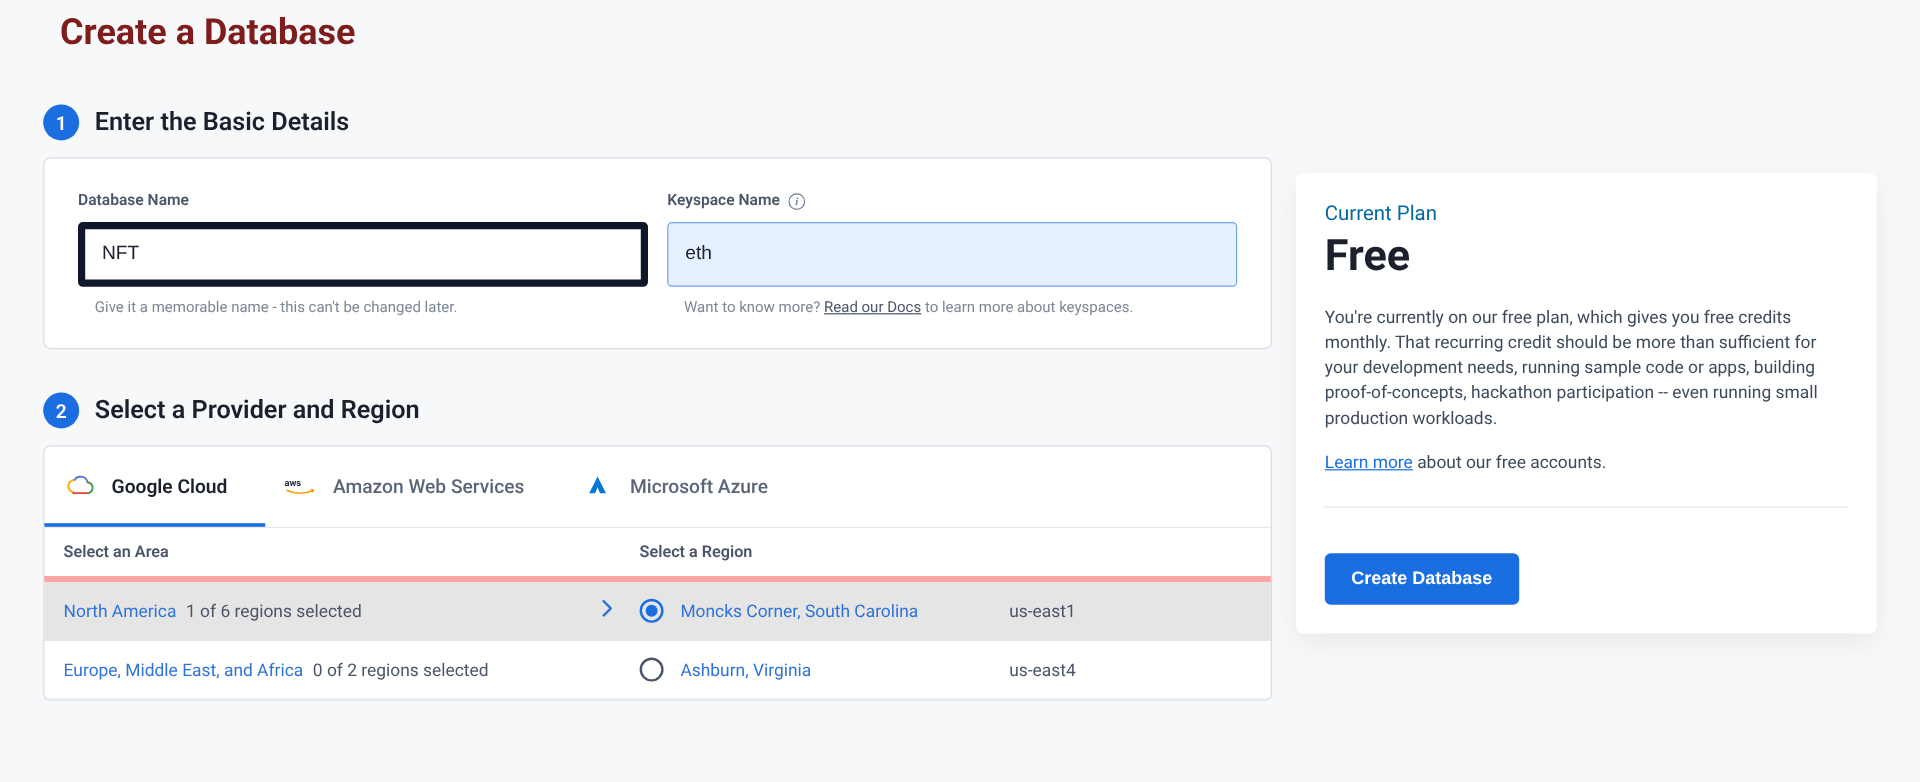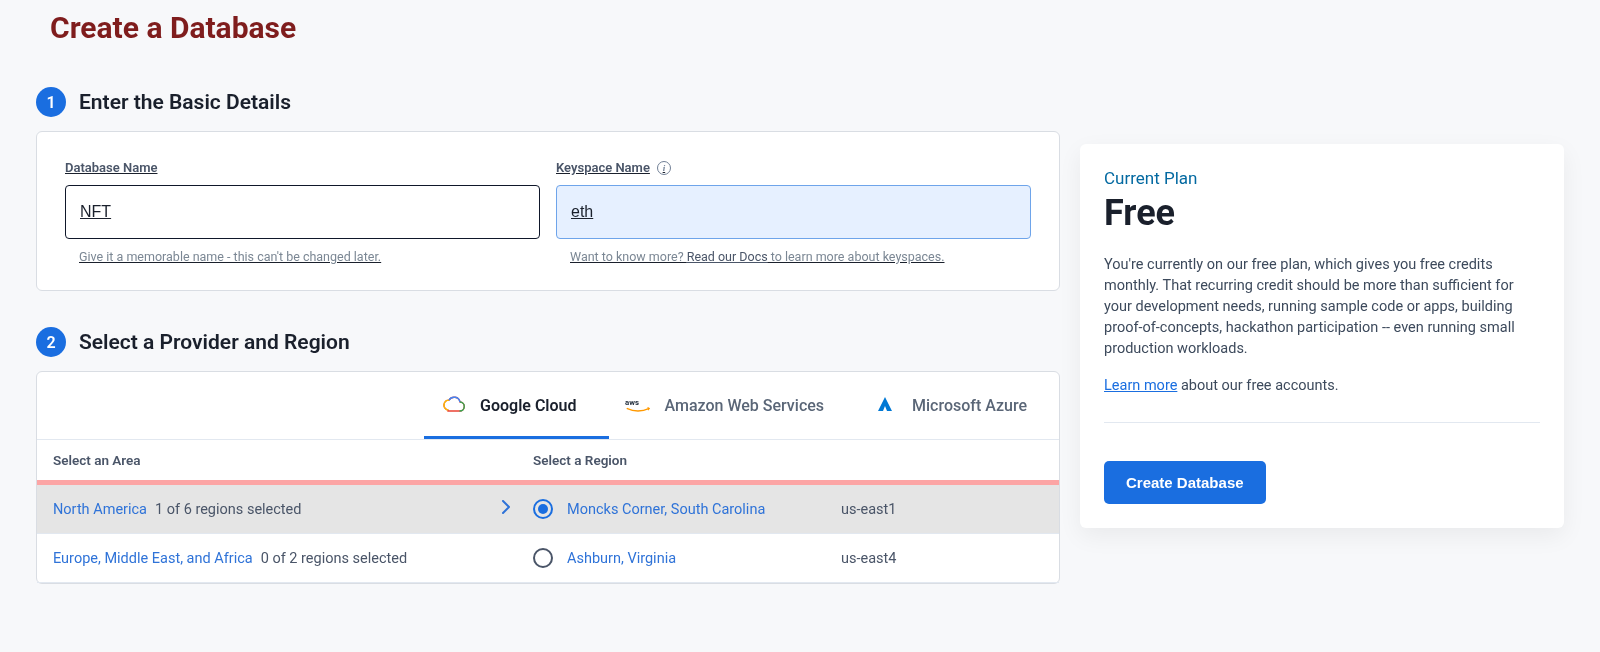--- a/index.html
+++ b/index.html
@@ -51,21 +51,21 @@
   }
 
   .card {
     background: #fff;
     border: 1px solid #d9dde3;
     border-radius: 6px;
     padding: 28px 28px 26px 28px;
     margin-bottom: 36px;
   }
 
-  .form-row { display: flex; gap: 16px; text-decoration: underline; }
+  .form-row { display: flex; gap: 16px; }
   .form-group { flex: 1; display: flex; flex-direction: column; }
 
   .label {
     font-size: 13px;
     font-weight: 600;
     color: #4a5568;
     margin-bottom: 10px;
     display: flex;
     align-items: center;
     gap: 7px;
@@ -78,21 +78,21 @@
     align-items: center;
     justify-content: center;
     font-size: 9px;
     color: #718096;
     font-weight: 700;
     font-style: italic;
     font-family: Georgia, serif;
   }
   .text-input {
     height: 54px;
-    border: 1px solid #0f172a;
+    border: 6px solid #0f172a;
     border-radius: 4px;
     padding: 0 14px;
     font-size: 16px;
     color: #1a202c;
     background: #fff;
     outline: none;
   }
   .text-input.active {
     background: #e6f0ff;
     border: 1.5px solid #6ea4ea;
@@ -113,21 +113,20 @@
   .prov-card {
     background: #fff;
     border: 1px solid #d9dde3;
     border-radius: 6px;
     padding: 0;
   }
   .tabs {
     display: flex;
     border-bottom: 1px solid #e2e8f0;
     padding: 0 0 0 0;
-    justify-content: flex-end;
   }
   .tab {
     display: flex;
     align-items: center;
     gap: 14px;
     padding: 22px 32px 20px 16px;
     cursor: pointer;
     font-size: 16px;
     font-weight: 500;
     color: #5a6677;

